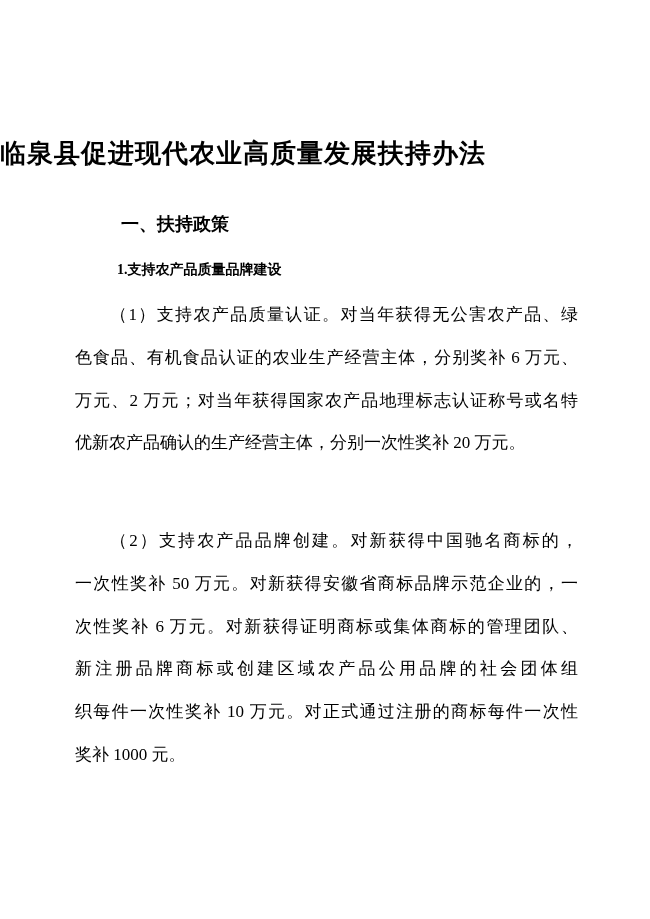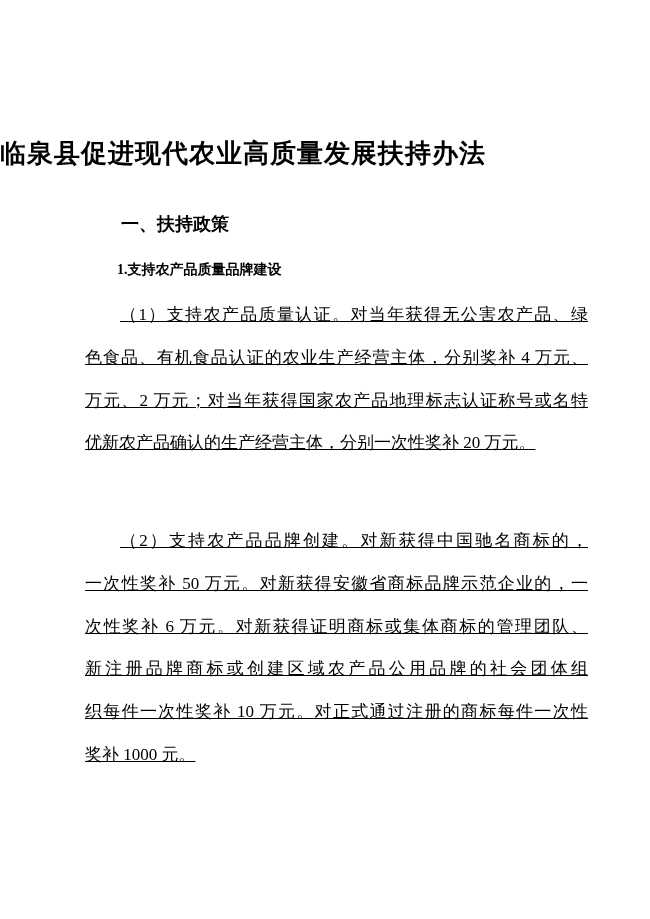--- a/index.html
+++ b/index.html
@@ -42,24 +42,23 @@
     position: absolute;
     top: 258px;
     left: 117px;
     font-size: 14px;
     font-weight: bold;
     line-height: 24px;
     white-space: nowrap;
   }
   .para {
     position: absolute;
-    left: 85px;
+    left: 75px;
     width: 503px;
     font-size: 17px;
-    text-decoration: underline;
   }
   .para-1 { top: 294px; }
   .para-2 { top: 520px; }
   .para .line {
     height: 42.8px;
     line-height: 42.8px;
     overflow: hidden;
     text-align: justify;
     text-align-last: justify;
     text-justify: inter-character;
@@ -76,21 +75,21 @@
 
 <div class="page">
   <div class="doc-title">临泉县促进现代农业高质量发展扶持办法</div>
 
   <div class="heading-1">一、扶持政策</div>
 
   <div class="heading-2">1.支持农产品质量品牌建设</div>
 
   <div class="para para-1">
       <div class="line">（1）支持农产品质量认证。对当年获得无公害农产品、绿</div>
-      <div class="line">色食品、有机食品认证的农业生产经营主体，分别奖补 4 万元、</div>
+      <div class="line">色食品、有机食品认证的农业生产经营主体，分别奖补 6 万元、</div>
       <div class="line">万元、2 万元；对当年获得国家农产品地理标志认证称号或名特</div>
       <div class="line">优新农产品确认的生产经营主体，分别一次性奖补 20 万元。</div>
     </div>
 
   <div class="para para-2">
       <div class="line">（2）支持农产品品牌创建。对新获得中国驰名商标的，</div>
       <div class="line">一次性奖补 50 万元。对新获得安徽省商标品牌示范企业的，一</div>
       <div class="line">次性奖补 6 万元。对新获得证明商标或集体商标的管理团队、</div>
       <div class="line">新注册品牌商标或创建区域农产品公用品牌的社会团体组</div>
       <div class="line">织每件一次性奖补 10 万元。对正式通过注册的商标每件一次性</div>

